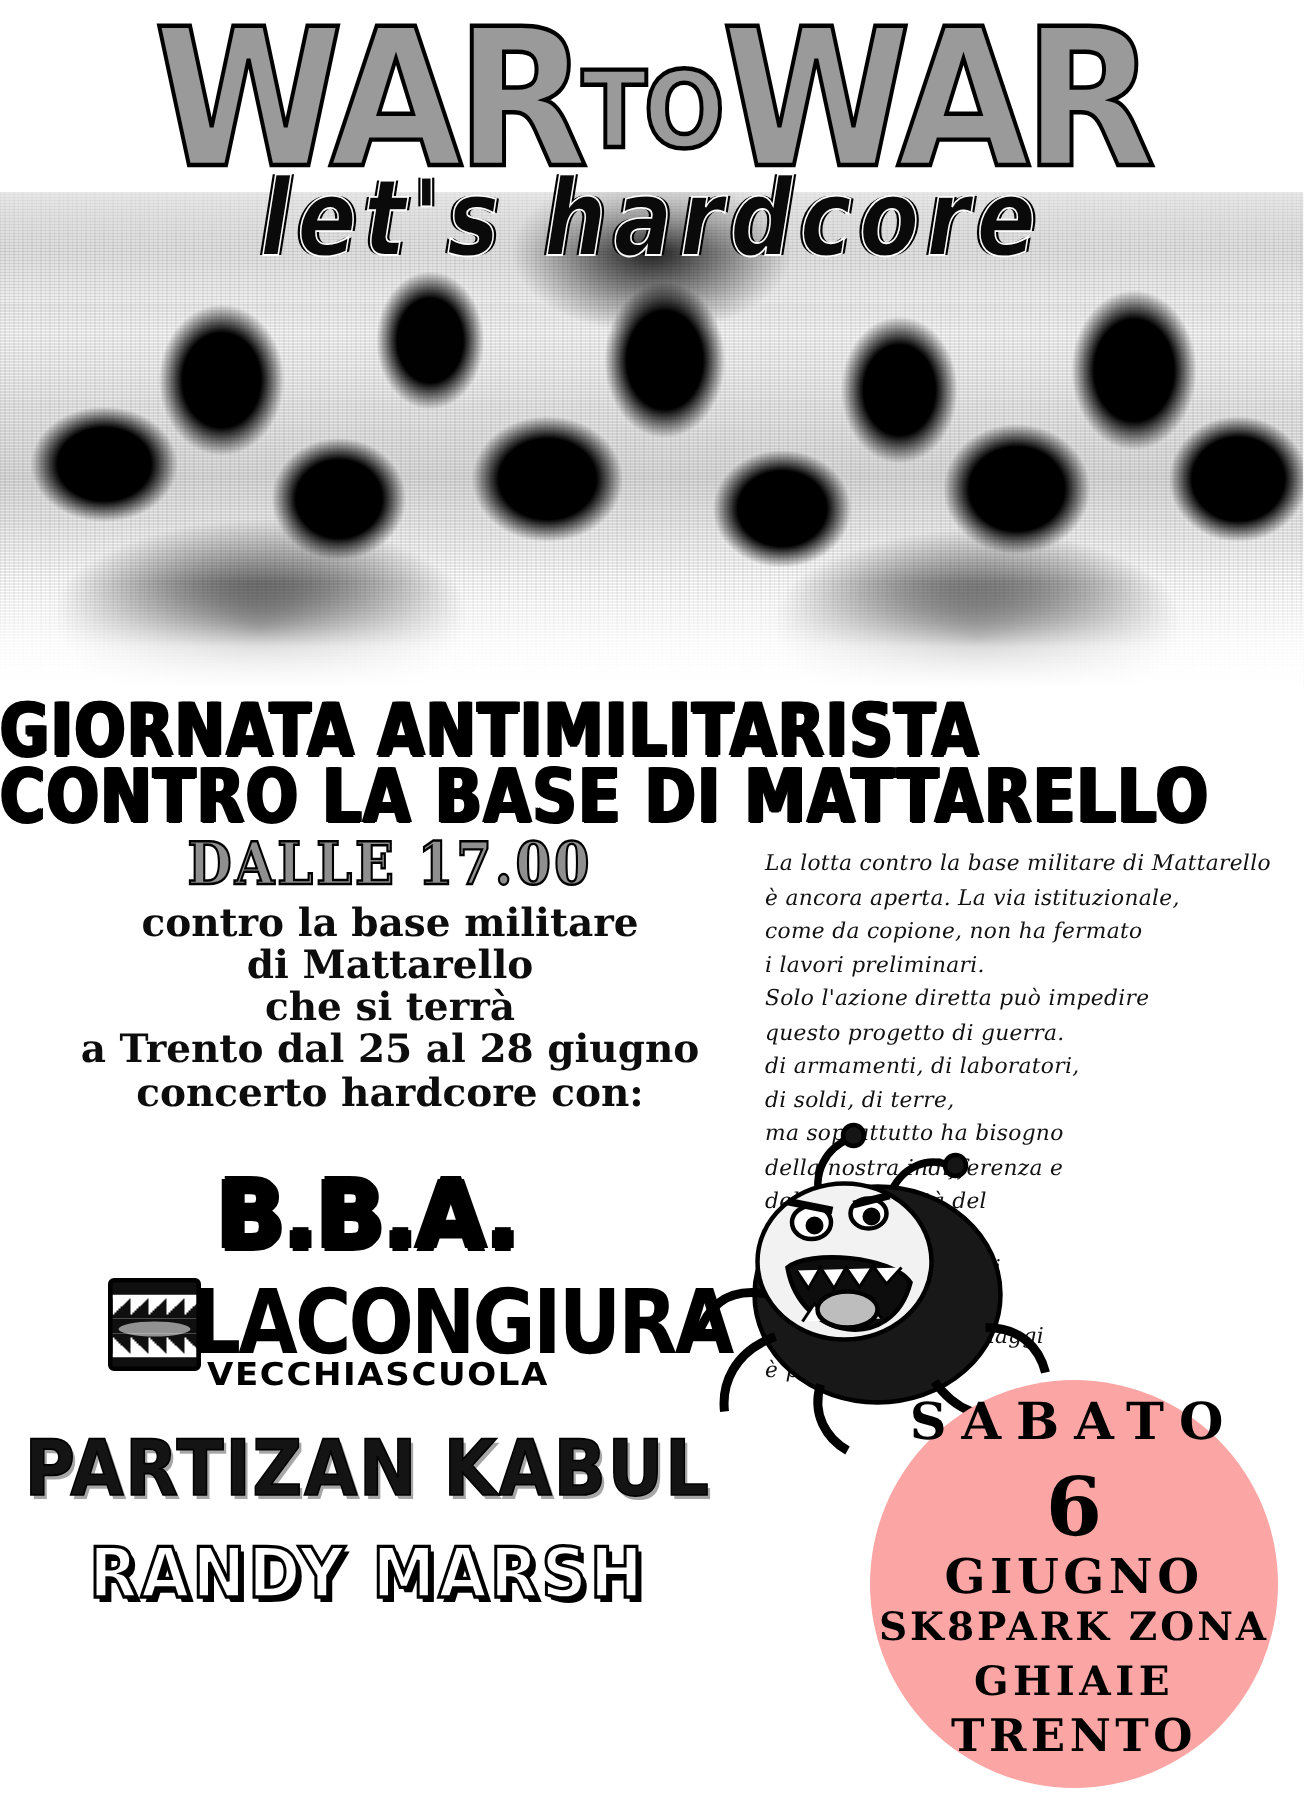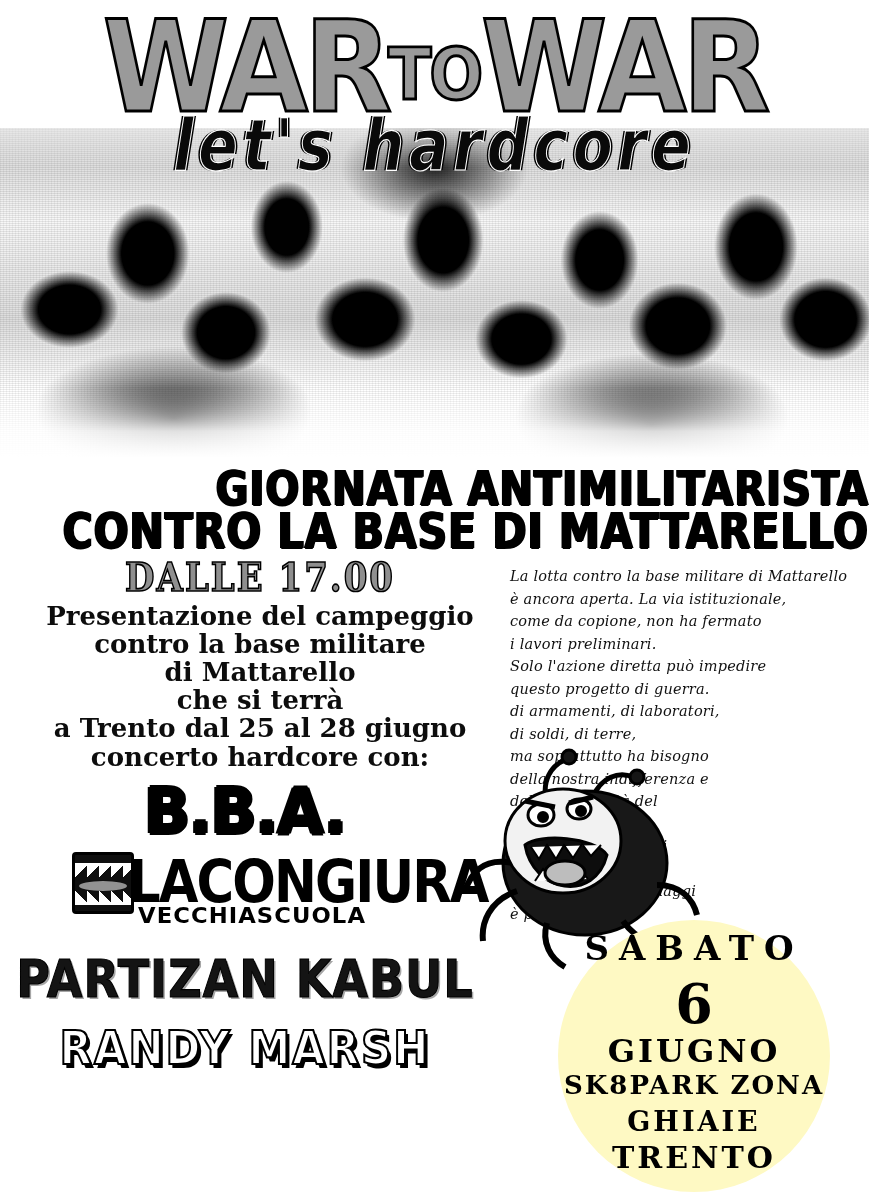--- a/index.html
+++ b/index.html
@@ -128,23 +128,22 @@
     height: 40px;
     background: linear-gradient(180deg, rgba(255,255,255,0.55) 0%, rgba(255,255,255,0) 100%);
   }
 
   
   .headline {
     position: absolute;
     top: 462px;
     left: 0;
     width: 869px;
-    text-align: right;
+    text-align: left;
     z-index: 20;
-    padding-left: 44px;
   }
   .headline .line {
     font-family: "DejaVu Sans", sans-serif;
     font-weight: bold;
     font-size: 40px;
     line-height: 43px;
     letter-spacing: 1px;
     color: #000;
     white-space: nowrap;
     transform: scaleY(1.22);
@@ -330,26 +329,26 @@
     left: 455px;
     top: 745px;
     width: 250px;
     height: 230px;
     z-index: 22;
   }
 
   
   .date-circle {
     position: absolute;
-    left: 558px;
+    left: 580px;
     top: 920px;
     width: 272px;
     height: 272px;
     border-radius: 50%;
-    background: #fef9c3;
+    background: #fca5a5;
     z-index: 24;
     overflow: visible;
   }
   .date-inner {
     position: absolute;
     inset: 0;
     text-align: center;
     font-family: "DejaVu Serif", serif;
     font-weight: bold;
     color: #000;
@@ -397,21 +396,20 @@
   </div>
 
   <div class="headline">
     <div class="line line1">GIORNATA ANTIMILITARISTA</div>
     <div class="line line2">CONTRO LA BASE DI MATTARELLO</div>
   </div>
 
   <div class="left-col">
     <div class="dalle">DALLE 17.00</div>
     <div class="presentazione">
-      <div>Presentazione del campeggio</div>
       <div>contro la base militare</div>
       <div>di Mattarello</div>
       <div>che si terrà</div>
       <div>a Trento dal 25 al 28 giugno</div>
     </div>
     <div class="concerto">concerto hardcore con:</div>
   </div>
 
   <div class="bands">
     <div class="band-bba">B.B.A.</div>

